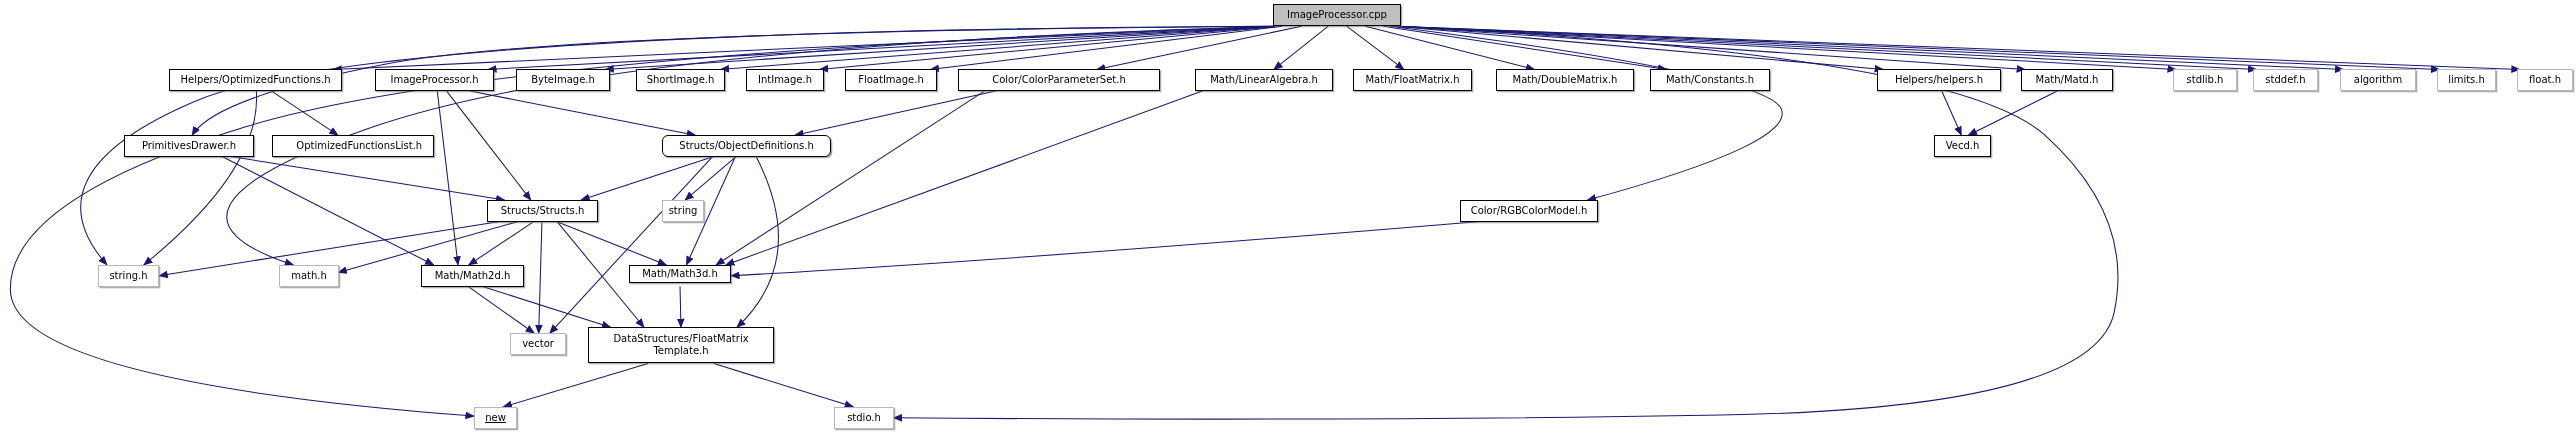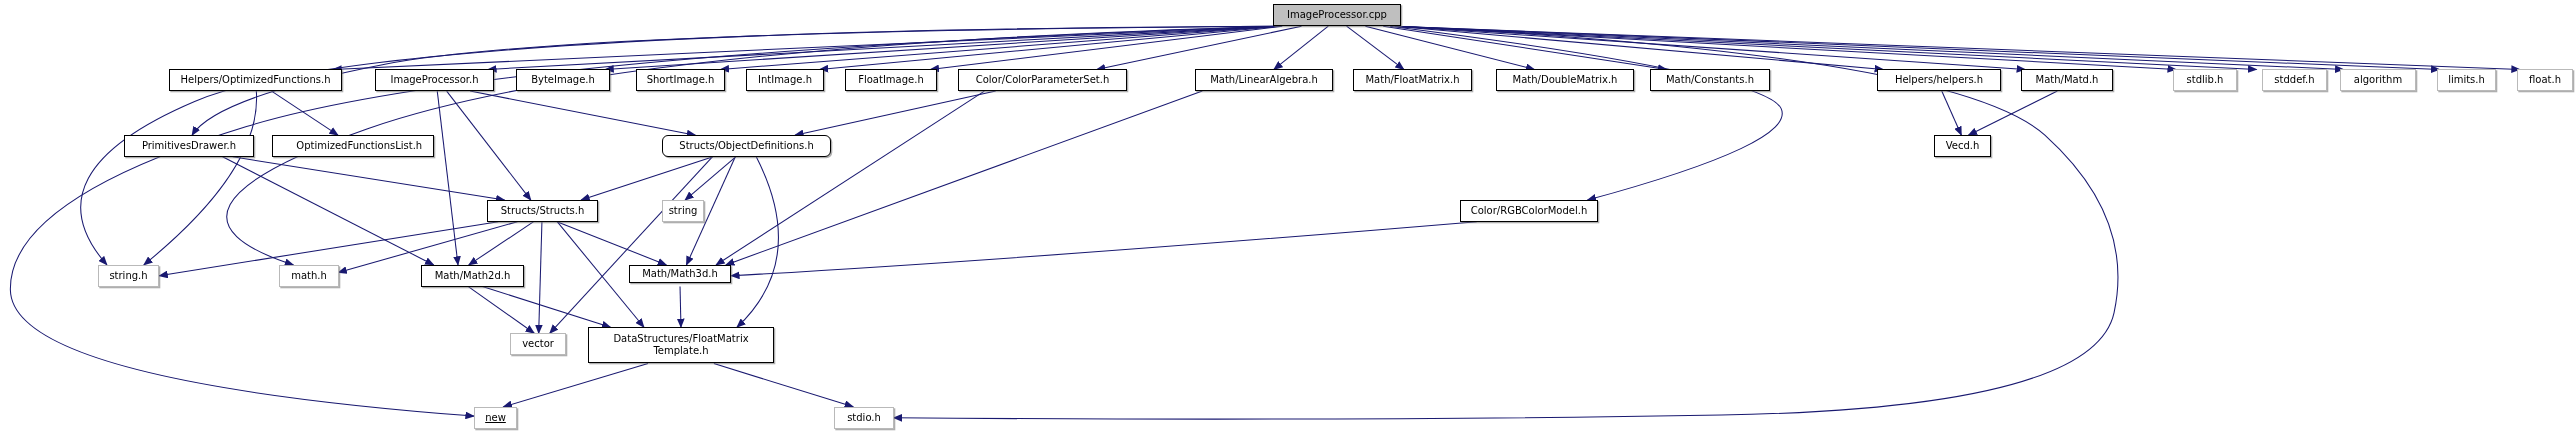--- a/index.html
+++ b/index.html
@@ -79,29 +79,29 @@
       <path d="M825.3041666666667,420 L986.3675,470" fill="none" stroke="#191970" stroke-width="1.2" marker-end="url(#arrow)"></path>
     </svg>
   <div id="nodes">
       <div class="node main" title="ImageProcessor.cpp" style="left: 1273px; top: 4.3px; width: 128px; height: 21.6px;">ImageProcessor.cpp</div>
       <div class="node" title="Helpers/OptimizedFunctions.h" style="left: 169px; top: 69px; width: 173px; height: 21.6px;">Helpers/OptimizedFunctions.h</div>
       <div class="node" title="ImageProcessor.h" style="left: 375px; top: 69px; width: 119px; height: 21.6px;">ImageProcessor.h</div>
       <div class="node" title="ByteImage.h" style="left: 516px; top: 69px; width: 94px; height: 21.6px;">ByteImage.h</div>
       <div class="node" title="ShortImage.h" style="left: 636px; top: 69px; width: 89px; height: 21.6px;">ShortImage.h</div>
       <div class="node" title="IntImage.h" style="left: 746px; top: 69px; width: 78px; height: 21.6px;">IntImage.h</div>
       <div class="node" title="FloatImage.h" style="left: 845px; top: 69px; width: 92px; height: 21.6px;">FloatImage.h</div>
-      <div class="node" title="Color/ColorParameterSet.h" style="left: 958px; top: 69px; width: 169px; height: 21.6px;">Color/ColorParameterSet.h</div>
+      <div class="node" title="Color/ColorParameterSet.h" style="left: 958px; top: 69px; width: 202px; height: 21.6px;">Color/ColorParameterSet.h</div>
       <div class="node" title="Math/LinearAlgebra.h" style="left: 1195px; top: 69px; width: 138px; height: 21.6px;">Math/LinearAlgebra.h</div>
       <div class="node" title="Math/FloatMatrix.h" style="left: 1353px; top: 69px; width: 119px; height: 21.6px;">Math/FloatMatrix.h</div>
       <div class="node" title="Math/DoubleMatrix.h" style="left: 1496px; top: 69px; width: 138px; height: 21.6px;">Math/DoubleMatrix.h</div>
       <div class="node" title="Math/Constants.h" style="left: 1650px; top: 69px; width: 120px; height: 21.6px;">Math/Constants.h</div>
       <div class="node" title="Helpers/helpers.h" style="left: 1877px; top: 69px; width: 124px; height: 21.6px;">Helpers/helpers.h</div>
       <div class="node" title="Math/Matd.h" style="left: 2021px; top: 69px; width: 92px; height: 21.6px;">Math/Matd.h</div>
       <div class="node sys" title="stdlib.h" style="left: 2173px; top: 69px; width: 64px; height: 21.6px;">stdlib.h</div>
-      <div class="node sys" title="stddef.h" style="left: 2253px; top: 69px; width: 65px; height: 21.6px; margin-left: 9px;">stddef.h</div>
+      <div class="node sys" title="stddef.h" style="left: 2253px; top: 69px; width: 65px; height: 21.6px;">stddef.h</div>
       <div class="node sys" title="algorithm" style="left: 2340px; top: 69px; width: 76px; height: 21.6px;">algorithm</div>
       <div class="node sys" title="limits.h" style="left: 2437px; top: 69px; width: 59px; height: 21.6px;">limits.h</div>
       <div class="node sys" title="float.h" style="left: 2517px; top: 69px; width: 56px; height: 21.6px;">float.h</div>
       <div class="node" title="PrimitivesDrawer.h" style="left: 124px; top: 135px; width: 130px; height: 21.6px;">PrimitivesDrawer.h</div>
       <div class="node" title="OptimizedFunctionsList.h" style="left: 272px; top: 135px; width: 162px; height: 21.6px; padding-left: 16px;">OptimizedFunctionsList.h</div>
       <div class="node" title="Structs/ObjectDefinitions.h" style="left: 662px; top: 135px; width: 169px; height: 21.6px; border-radius: 6px;">Structs/ObjectDefinitions.h</div>
       <div class="node" title="Vecd.h" style="left: 1934px; top: 135px; width: 57px; height: 21.6px;">Vecd.h</div>
       <div class="node" title="Structs/Structs.h" style="left: 487px; top: 200px; width: 111px; height: 21.6px;">Structs/Structs.h</div>
       <div class="node sys" title="string" style="left: 662px; top: 200px; width: 42px; height: 21.6px;">string</div>
       <div class="node" title="Color/RGBColorModel.h" style="left: 1460px; top: 200px; width: 138px; height: 21.6px;">Color/RGBColorModel.h</div>

